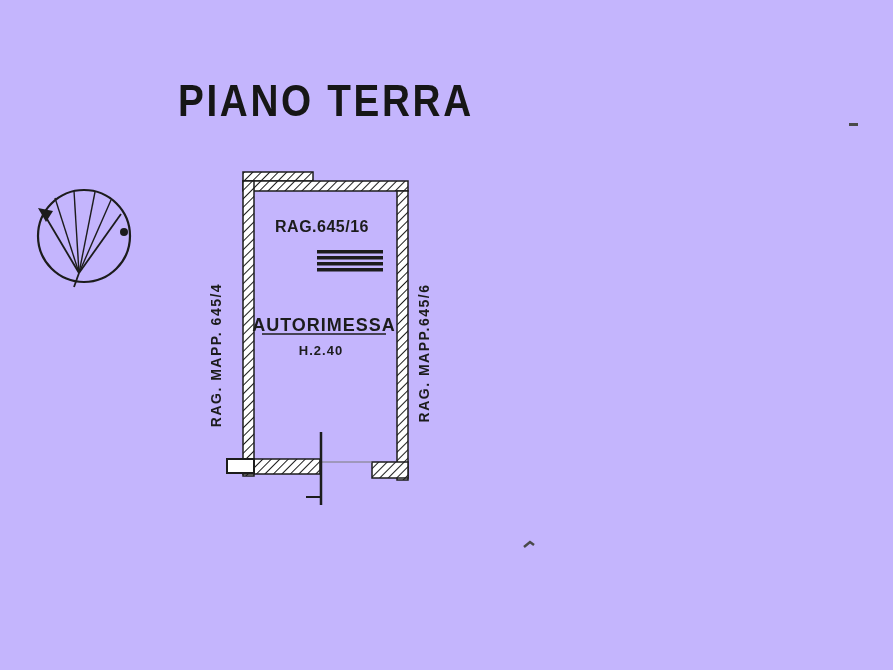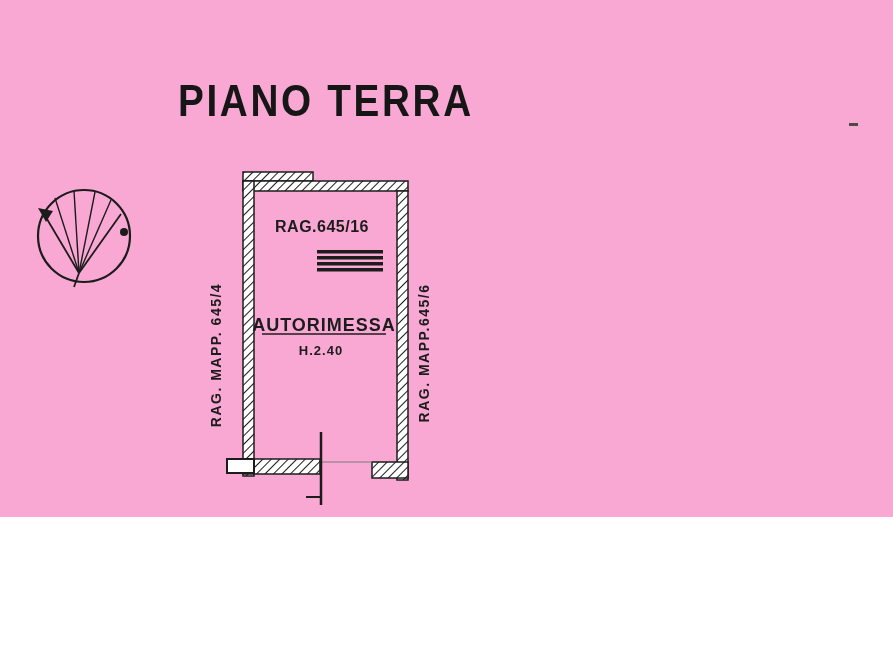--- a/index.html
+++ b/index.html
@@ -1,19 +1,19 @@
 <!DOCTYPE html>
 <html><head>
 <meta charset="utf-8">
 <style>
   html,body{margin:0;padding:0;background:#ffffff;}
   .canvas{
     position:relative;
-    width:893px;height:517px;
-    background:#f9a8d4;
+    width:893px;height:670px;
+    background:#c4b5fd;
     overflow:hidden;
     font-family:"Liberation Sans",sans-serif;
     text-align:right;
   }
   .title{
     position:absolute;
     left:178px;top:76px;
     font-size:44px;
     font-weight:bold;
     letter-spacing:3px;

